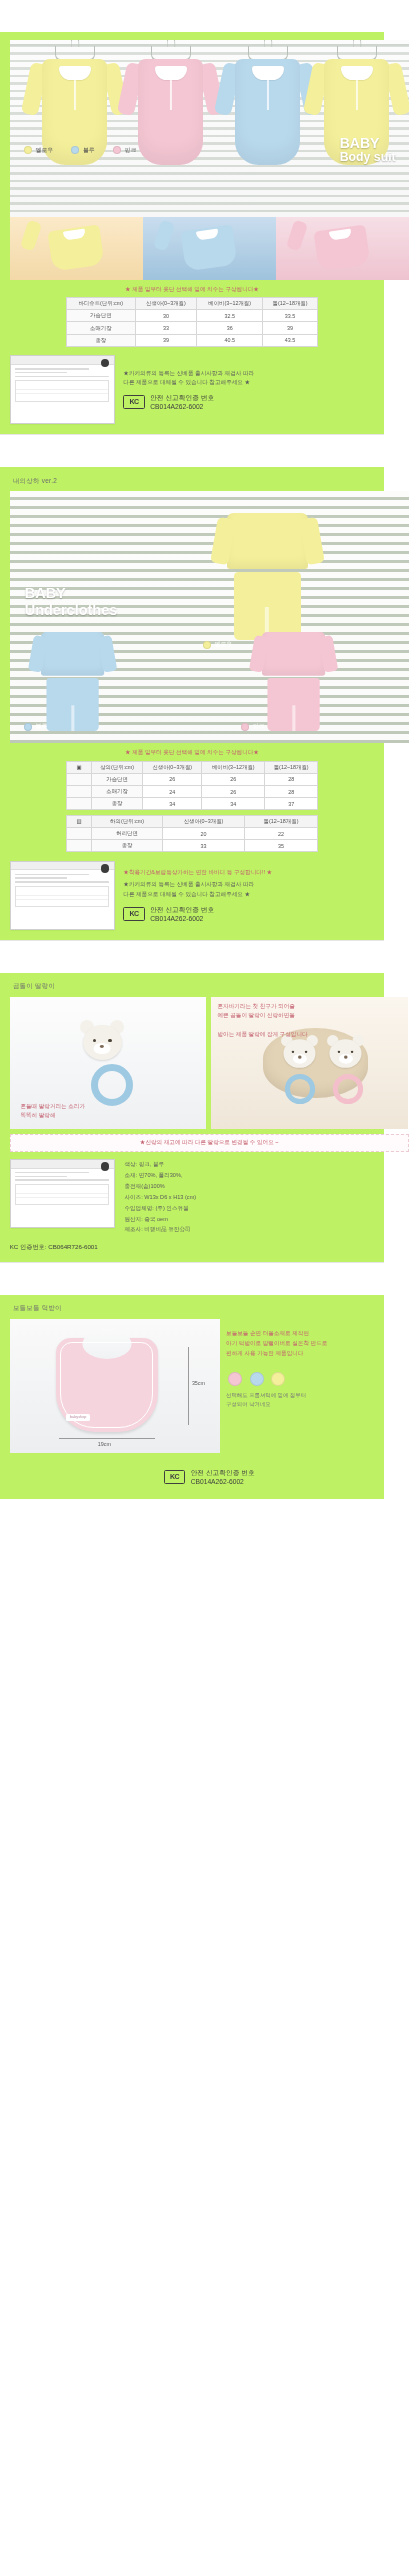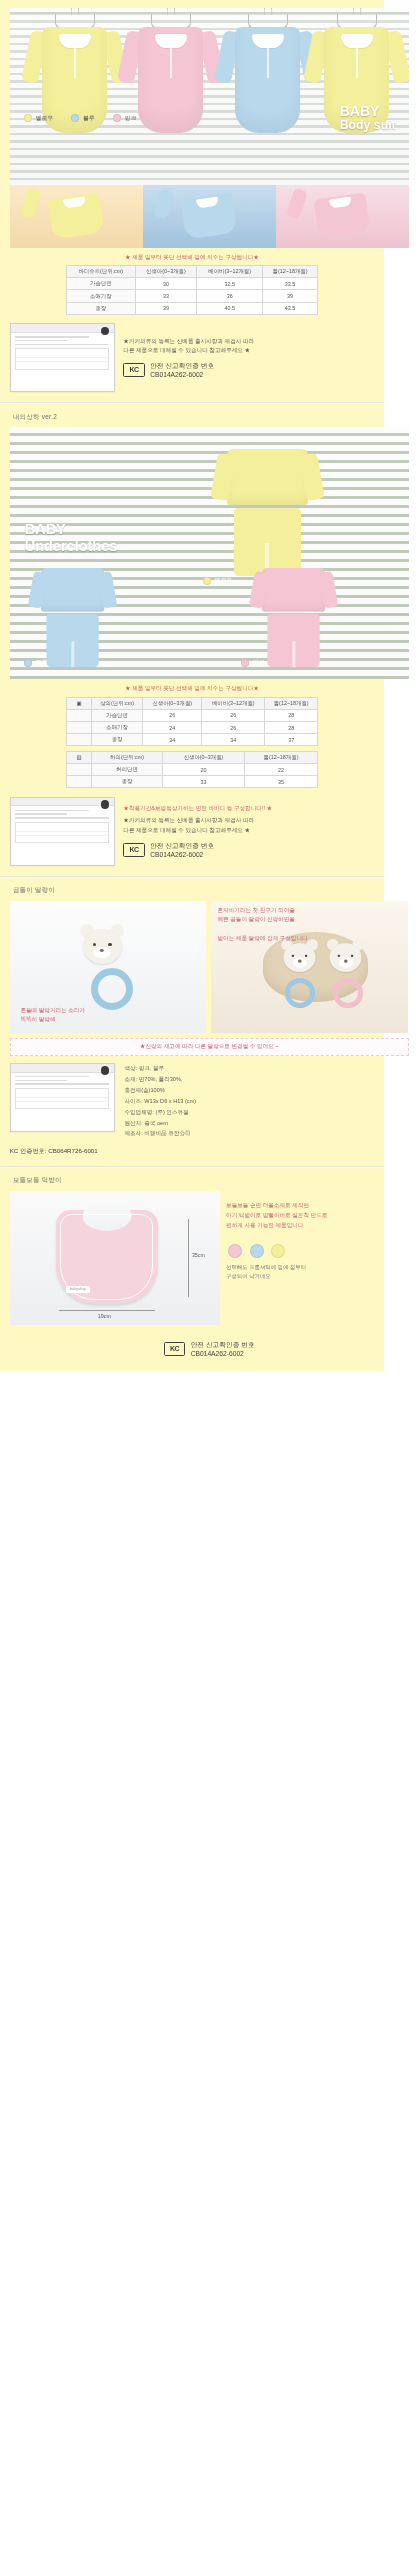--- a/index.html
+++ b/index.html
@@ -10,21 +10,22 @@
     font-family: "Liberation Sans", sans-serif;
     color: #4a4a4a;
   }
   .page { width:419px; position:relative; }
 
   
   .section {
     width: 384px;
     padding: 7.5px 9.7px 9.7px 9.7px;
     border-bottom: 0.5px solid #e6e6e6;
-    background: #fef9c3;
+    background: #bef264;
+    margin-top: 32px;
   }
   .sec-title {
     font-size: 6.4px;
     color: #6d6d6d;
     margin: 2.1px 0 5.4px 3.2px;
     letter-spacing: 0.3px;
   }
 
   
   .hero {

